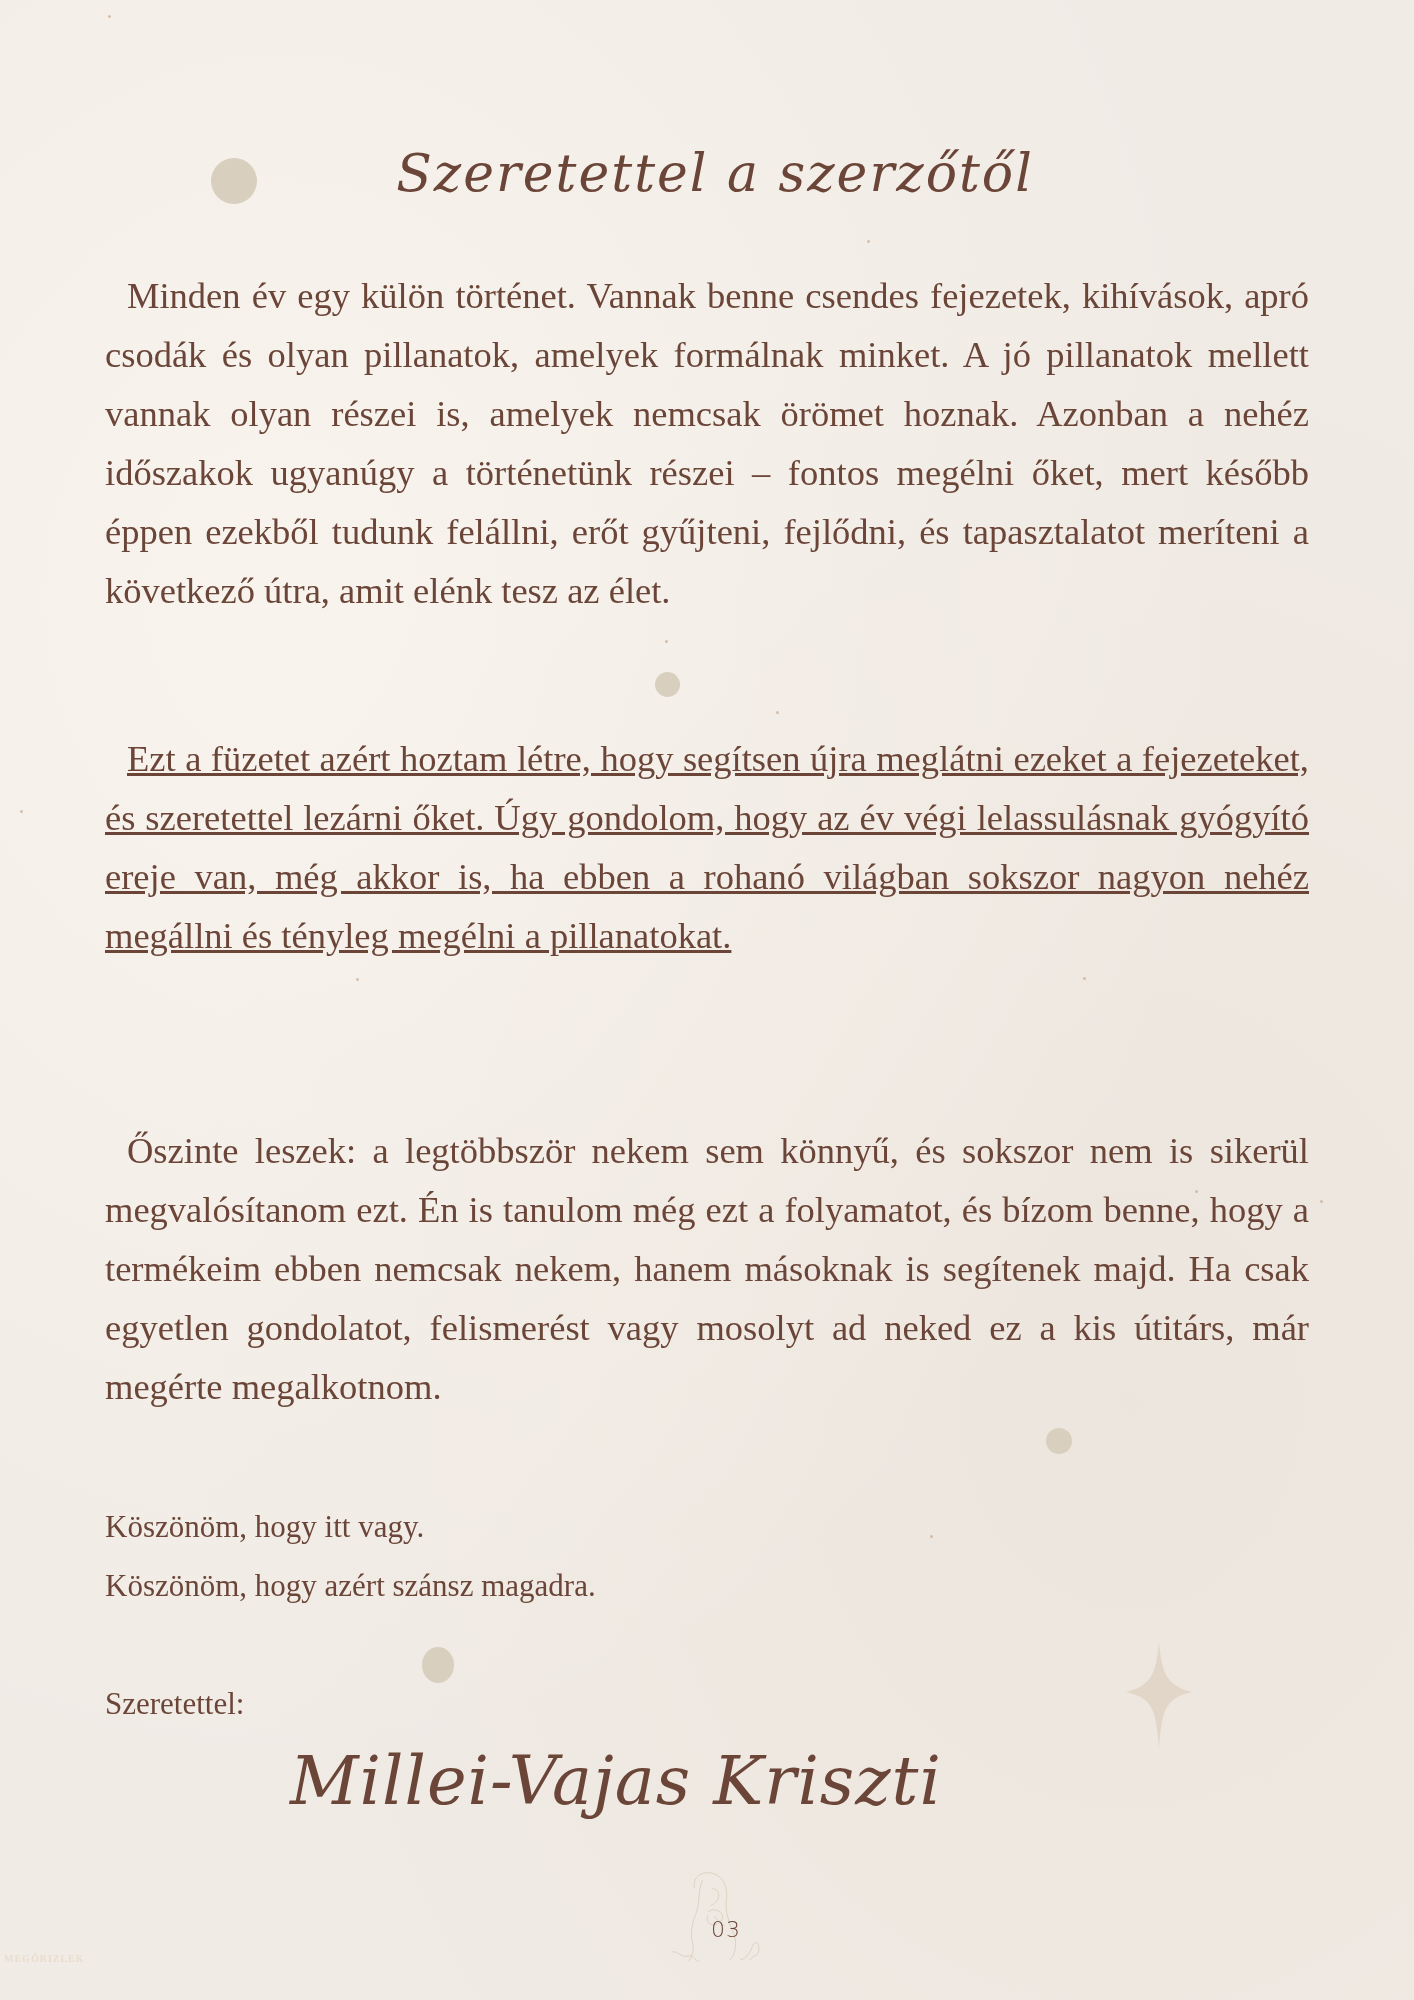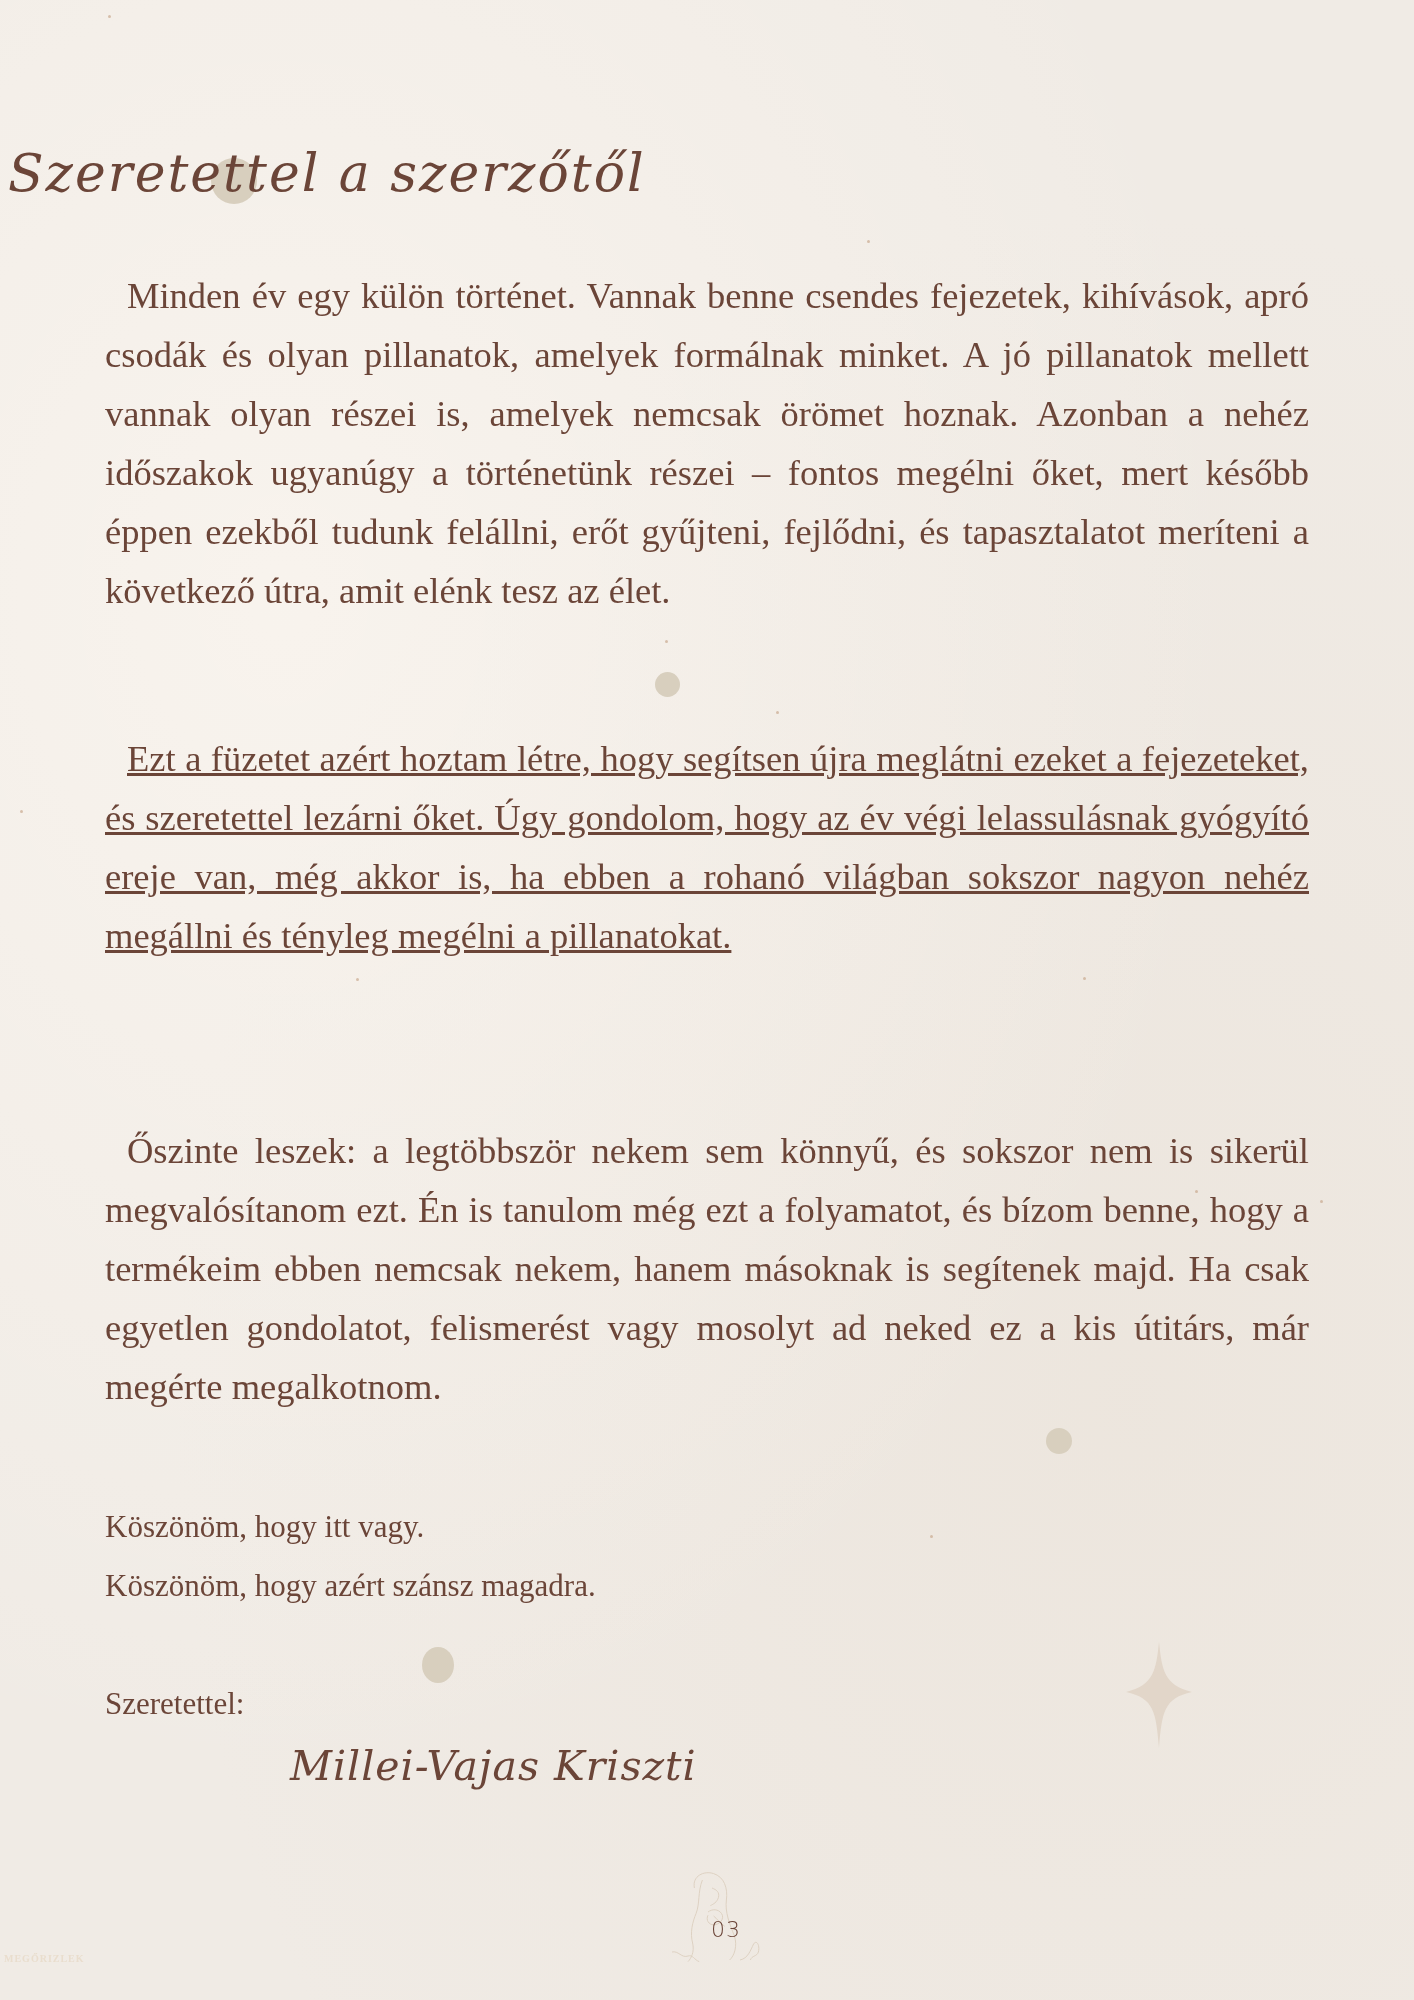--- a/index.html
+++ b/index.html
@@ -31,23 +31,24 @@
       background: #c9a98f;
       opacity: 0.7;
     }
     .dot {
       position: absolute;
       border-radius: 50%;
       background: #d8cfbe;
     }
     .title {
       position: absolute;
-      left: 8px;
+      left: 16px;
       right: 0;
       top: 108px;
+      text-align: center;
       font-family: "DejaVu Serif", serif;
       font-style: italic;
       font-size: 52px;
       letter-spacing: 2px;
       color: #6b4538;
       font-weight: normal;
     }
     .content {
       position: absolute;
       left: 105px;
@@ -77,21 +78,21 @@
       top: 1674px;
       font-size: 31px;
       line-height: 59px;
     }
     .signature {
       position: absolute;
       left: 290px;
       top: 1742px;
       font-family: "DejaVu Serif", serif;
       font-style: italic;
-      font-size: 41px;
+      font-size: 67px;
       letter-spacing: 1px;
       color: #6b4538;
     }
     .sparkle {
       position: absolute;
       left: 1124px;
       top: 1640px;
       width: 70px;
       height: 110px;
     }

